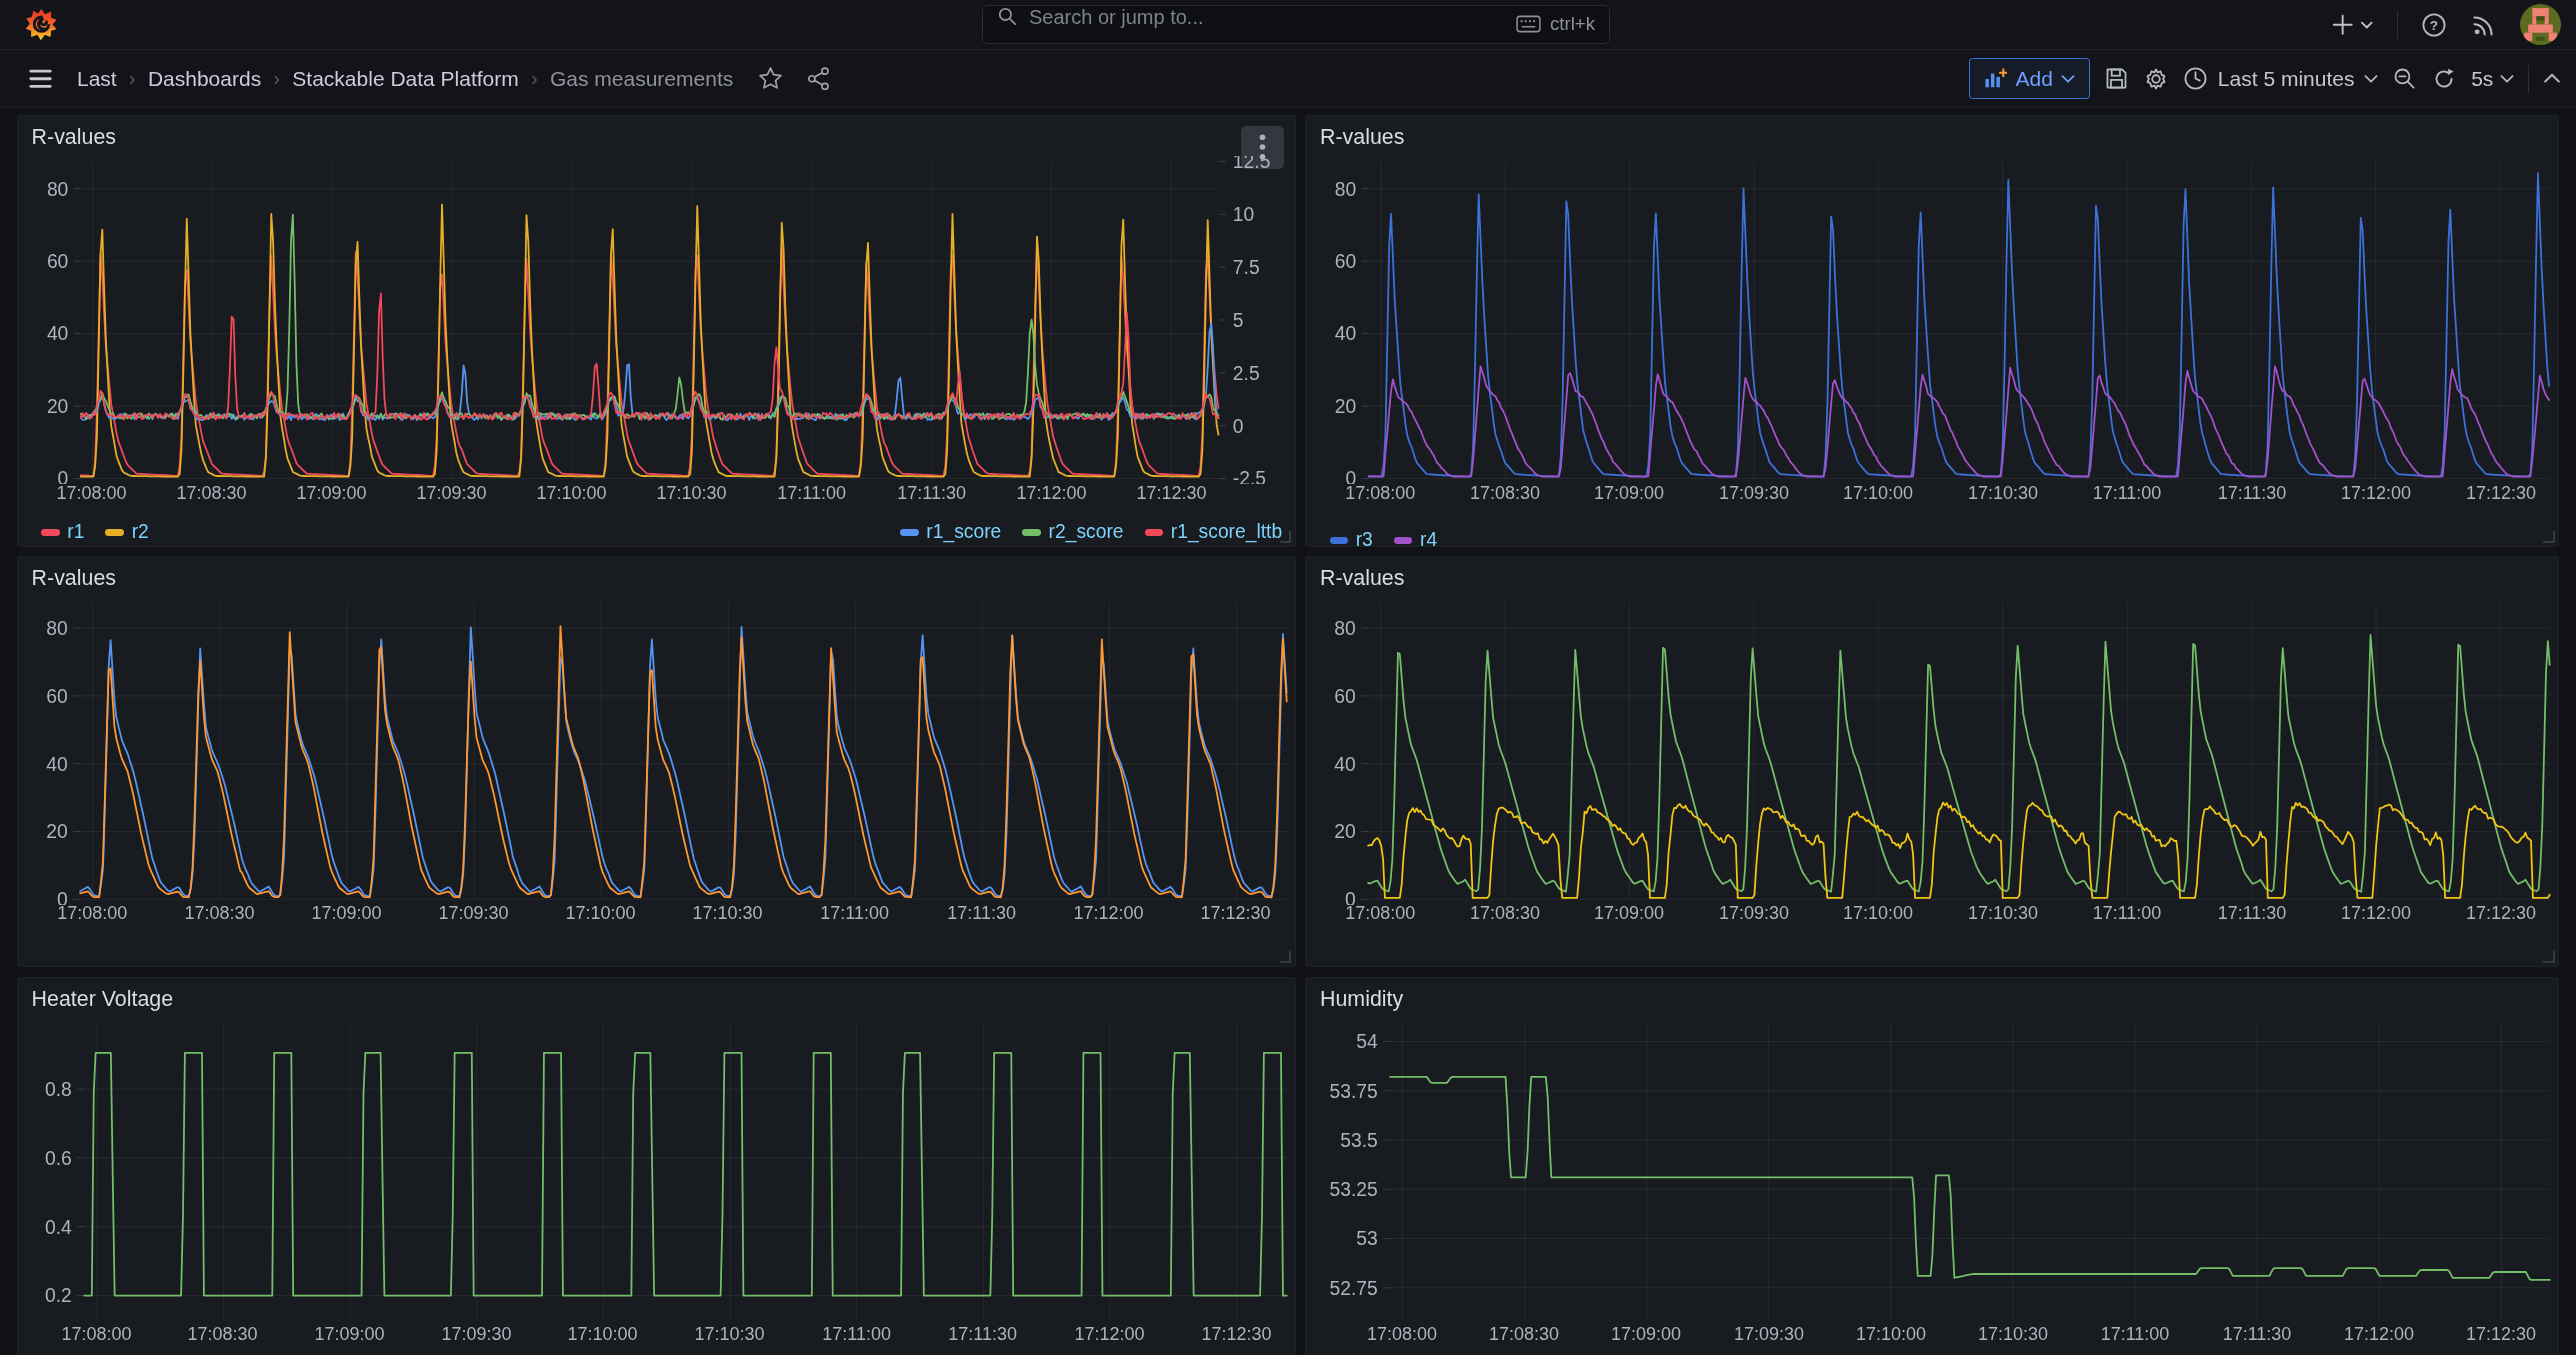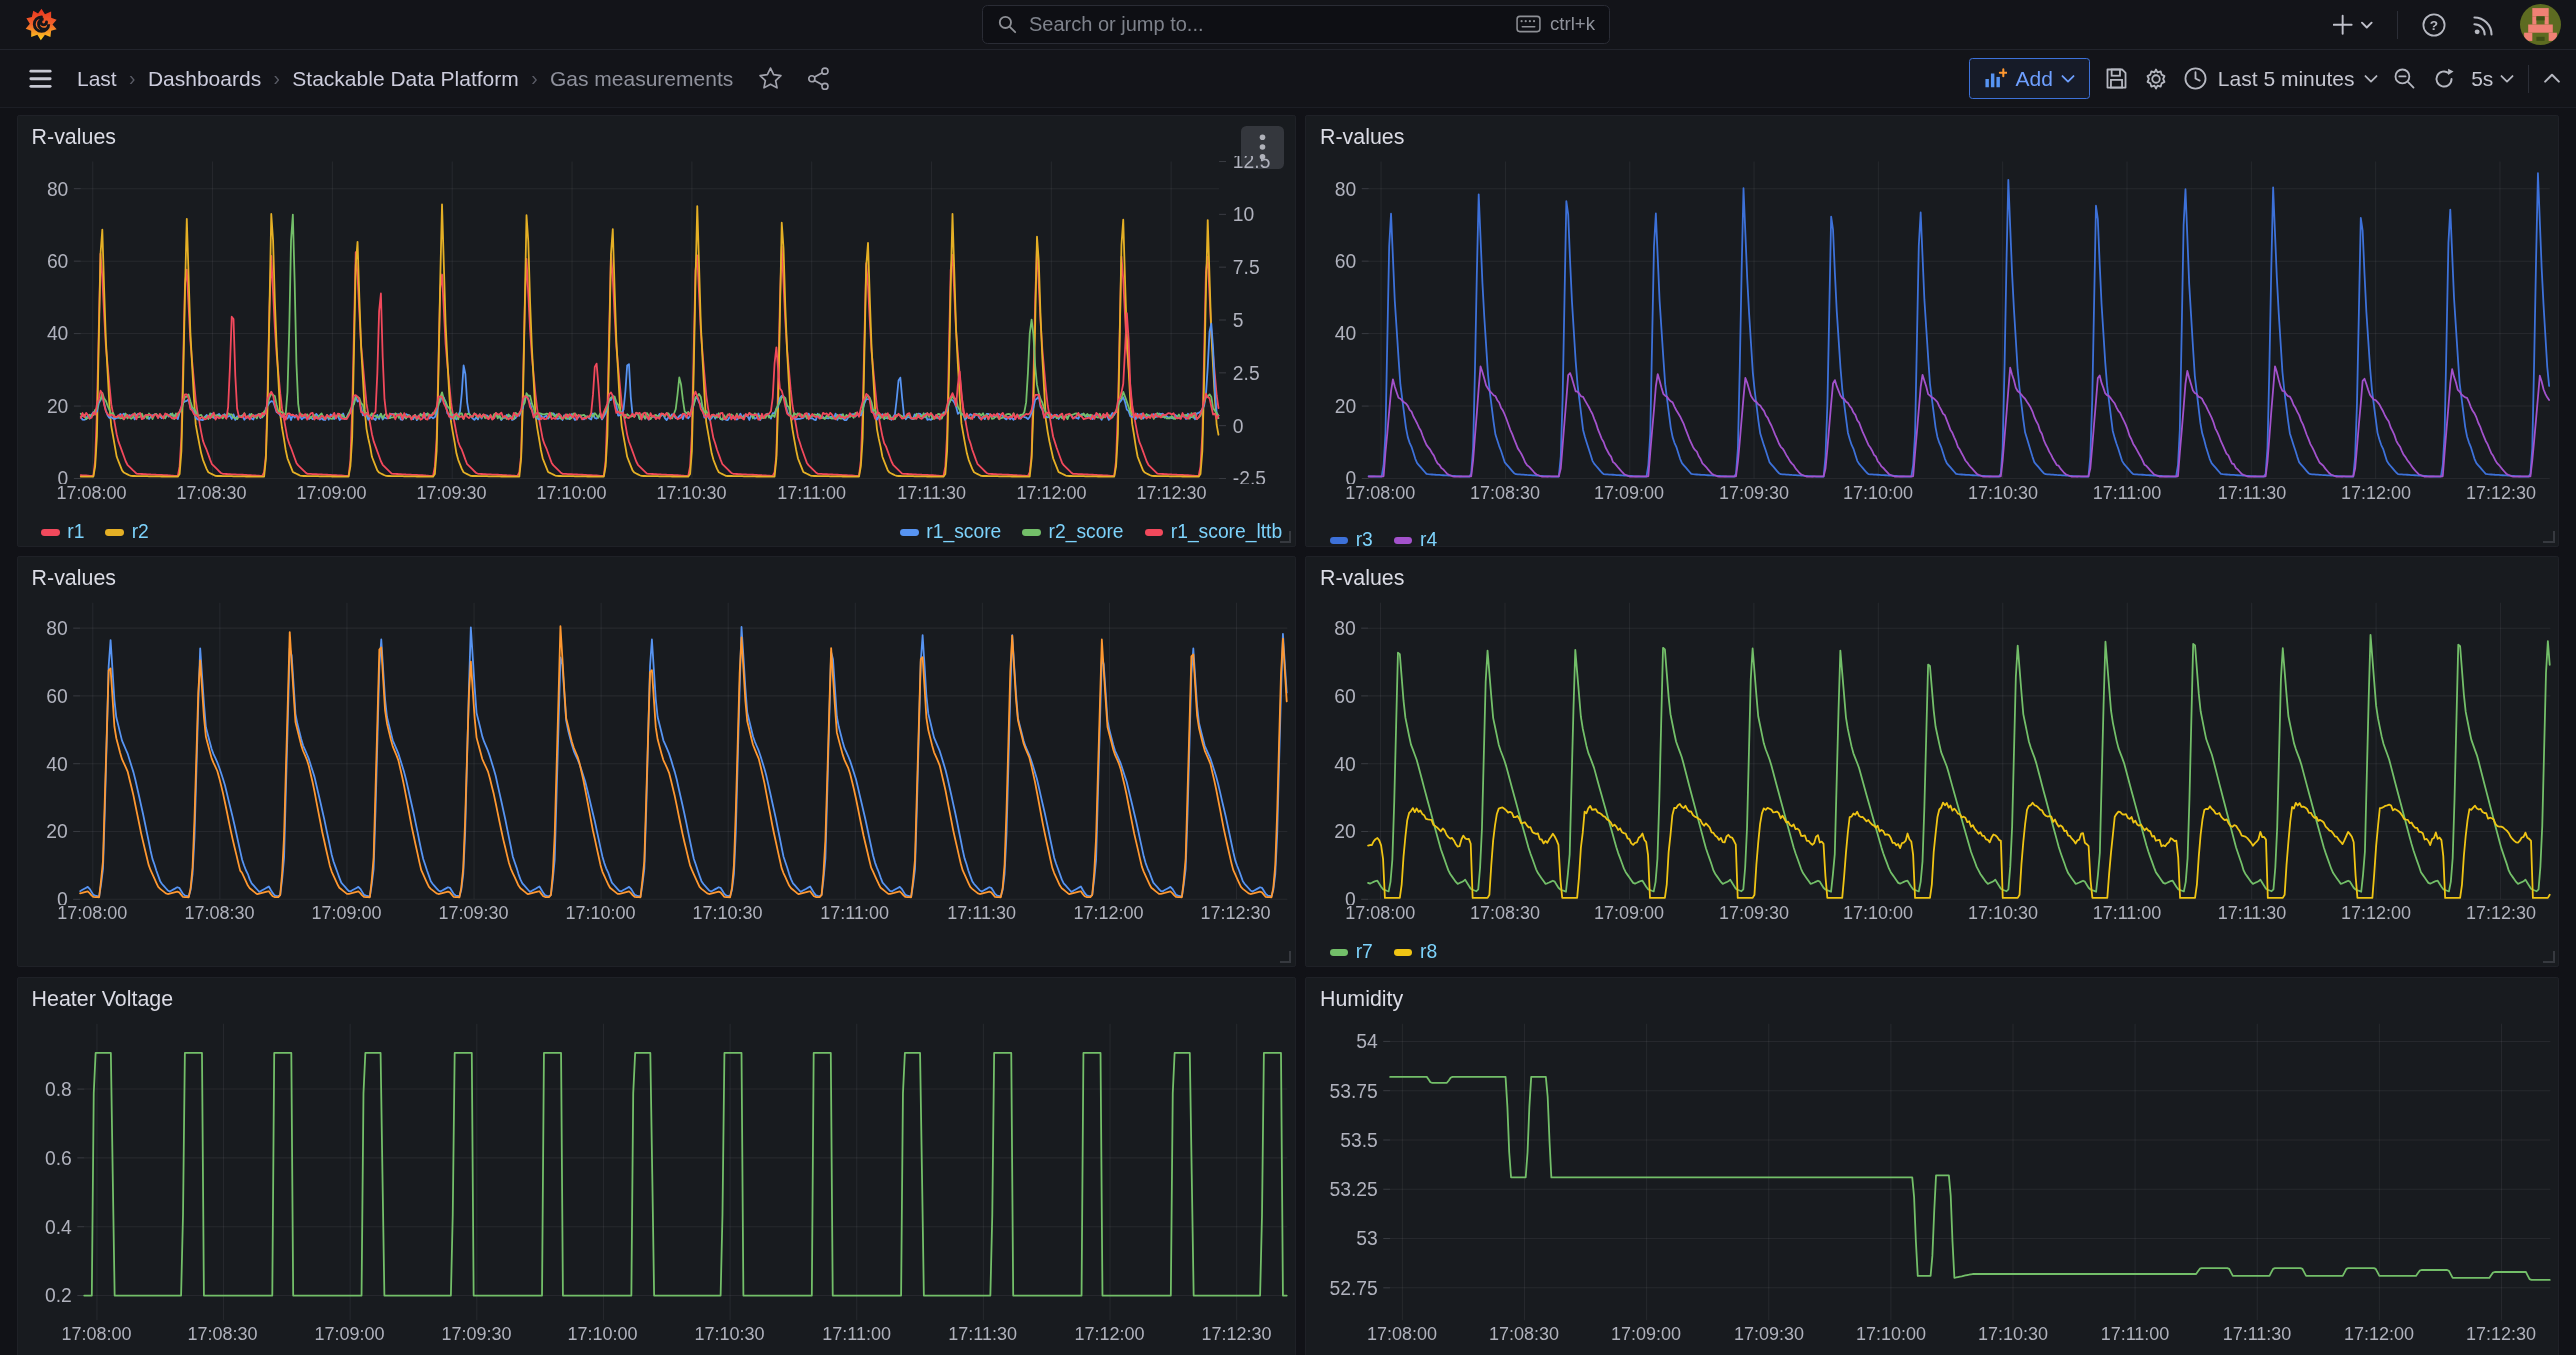--- a/index.html
+++ b/index.html
@@ -4,21 +4,21 @@
 <style>
   html,body{margin:0;padding:0}
   body{
     width:2576px;height:1356px;overflow:hidden;position:relative;
     background:#111217;color:#ccccdc;
     font-family:"Liberation Sans", sans-serif;
   }
   
   .topnav{position:absolute;top:0;left:0;width:2576px;height:49px;background:#131419;border-bottom:0.7px solid #22242c;z-index:5}
   .logo{position:absolute;left:25px;top:7.6px;width:33px;height:33px;cursor:pointer}
-  .searchbox{position:absolute;left:982px;top:4.8px;width:628px;height:39px;background:#0e0f14;border:0.7px solid #2a2c35;border-radius:5.5px;display:flex;align-items:center;padding:0 14px;box-sizing:border-box}
+  .searchbox{position:absolute;left:982px;top:4.8px;width:628px;height:39px;background:#0e0f14;border:0.7px solid #2a2c35;border-radius:5.5px;display:flex;padding:0 14px;box-sizing:border-box}
   .searchbox .ph{font-size:20px;color:#7e828b;margin-left:11px;flex:1}
   .searchbox .kbd{display:flex;align-items:center;gap:9px;color:#8f929b;font-size:18.6px}
   .nav-ico{display:inline-flex;align-items:center;justify-content:center;cursor:pointer}
   .topnav-right{position:absolute;right:15px;top:0;height:49px;display:flex;align-items:center;gap:23.5px}
   .vdivider{width:0.7px;height:28px;background:#2c2e37}
   .avatar{width:41px;height:41px;border-radius:50%;overflow:hidden}
   
   .subnav{position:absolute;top:50px;left:0;width:2576px;height:57px;background:#131419;border-bottom:0.7px solid #1c1e25;z-index:5}
   .burger{position:absolute;left:28px;top:16.6px;cursor:pointer}
   .crumbs{position:absolute;left:77px;top:0;height:57px;display:flex;align-items:center;font-size:21px}
@@ -455,32 +455,20 @@
         <span style="left: 144px;">17:08:30</span>
         <span style="left: 268px;">17:09:00</span>
         <span style="left: 393px;">17:09:30</span>
         <span style="left: 517px;">17:10:00</span>
         <span style="left: 642px;">17:10:30</span>
         <span style="left: 766px;">17:11:00</span>
         <span style="left: 891px;">17:11:30</span>
         <span style="left: 1015px;">17:12:00</span>
         <span style="left: 1140px;">17:12:30</span>
       </div>
-    <div class="legend" style="top: 379px;">
-        <div class="lgroup">
-          <div class="litem">
-            <span class="sw" style="background: rgb(115, 191, 105);"></span>
-            <span class="lname">r7</span>
-          </div>
-          <div class="litem">
-            <span class="sw" style="background: rgb(240, 197, 20);"></span>
-            <span class="lname">r8</span>
-          </div>
-        </div>
-      </div>
     <div class="corner"></div>
   </div>
 
   <div class="panel" style="left: 16.6px; top: 869px; width: 1279px; height: 442px;">
     <span class="panel-title">Heater Voltage</span>
     <svg class="plot" width="1279" height="308" viewBox="0 0 1854 446">
         <line x1="114.4" x2="114.4" y1="8" y2="438" class="grid-line"></line>
         <line x1="297.9" x2="297.9" y1="8" y2="438" class="grid-line"></line>
         <line x1="481.5" x2="481.5" y1="8" y2="438" class="grid-line"></line>
         <line x1="665.1" x2="665.1" y1="8" y2="438" class="grid-line"></line>

